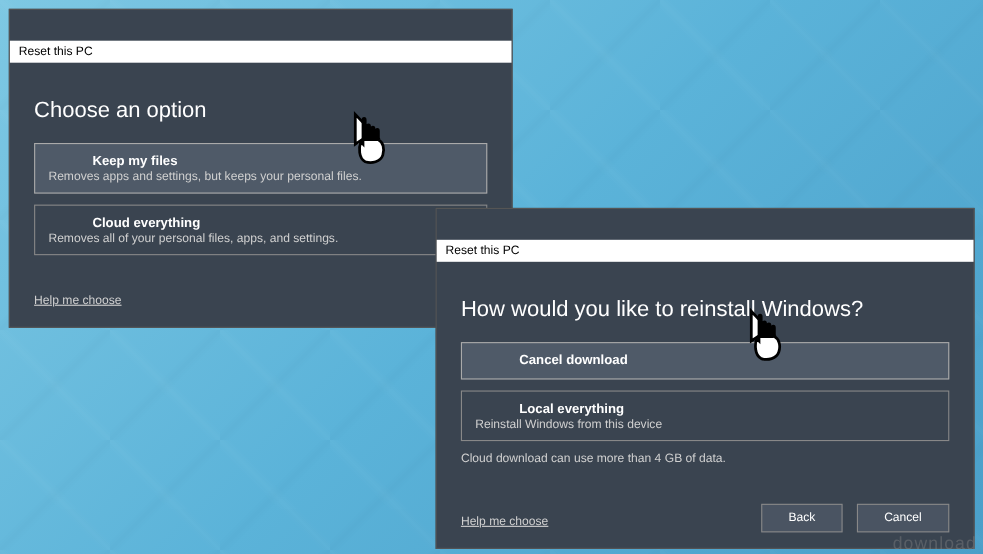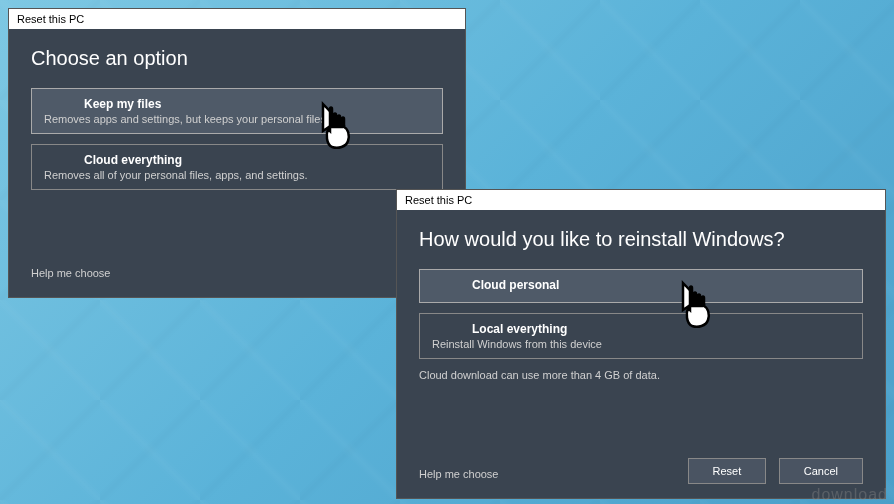--- a/index.html
+++ b/index.html
@@ -44,23 +44,25 @@
       top: 189px;
       width: 490px;
       height: 310px;
     }
     .titlebar {
       background: #fff;
       color: #000;
       font-size: 11px;
       padding: 4px 8px;
       font-weight: 400;
+      margin-top: 28px;
     }
     .dialog-content {
       padding: 18px 22px;
+      margin-top: 14px;
     }
     .dialog-heading {
       font-size: 20px;
       font-weight: 300;
       color: #fff;
       margin-bottom: 18px;
     }
     .option-button {
       border: 1px solid #888;
       padding: 8px 12px;
@@ -88,20 +90,21 @@
       font-size: 11px;
       color: #d0d0d0;
       margin-top: 6px;
     }
     .help-link {
       position: absolute;
       left: 22px;
       bottom: 18px;
       font-size: 11px;
       color: #d0d0d0;
+      text-decoration: underline;
       cursor: pointer;
     }
     .button-row {
       position: absolute;
       right: 22px;
       bottom: 14px;
     }
     .btn {
       background: #4a5462;
       border: 1px solid #888;
@@ -163,33 +166,33 @@
 </div>
 
 <div class="dialog dialog-2">
   <div class="titlebar">
     <span>Reset this PC</span>
   </div>
   <div class="dialog-content">
     <div class="dialog-heading">How would you like to reinstall Windows?</div>
 
     <div class="option-button highlighted">
-      <div class="option-title">Cloud personal</div>
+      <div class="option-title">Cancel download</div>
     </div>
 
     <div class="option-button">
       <div class="option-title">Local everything</div>
       <div class="option-desc">Reinstall Windows from this device</div>
     </div>
 
     <div class="info-text">Cloud download can use more than 4 GB of data.</div>
   </div>
   <a class="help-link">Help me choose</a>
   <div class="button-row">
-    <button class="btn">Reset</button>
+    <button class="btn">Back</button>
     <button class="btn">Cancel</button>
   </div>
 </div>
 
 <div class="cursor cursor-1">
   <svg viewBox="0 0 50 55" xmlns="http://www.w3.org/2000/svg">
     <path d="M 15 5 L 15 32 L 21 28 L 26 40 L 32 38 L 27 26 L 35 26 Z" fill="#fff" stroke="#000" stroke-width="2.5"></path>
     <path d="M 20 30 C 18 35, 18 45, 24 48 C 30 50, 38 48, 40 42 C 42 36, 40 30, 36 28 L 36 20 C 36 18, 34 18, 34 20 L 34 28 L 32 28 L 32 18 C 32 16, 30 16, 30 18 L 30 28 L 28 28 L 28 16 C 28 14, 26 14, 26 16 L 26 28 L 24 28 L 24 10 C 24 8, 22 8, 22 10 L 22 32 Z" fill="#fff" stroke="#000" stroke-width="2.5"></path>
   </svg>
 </div>

